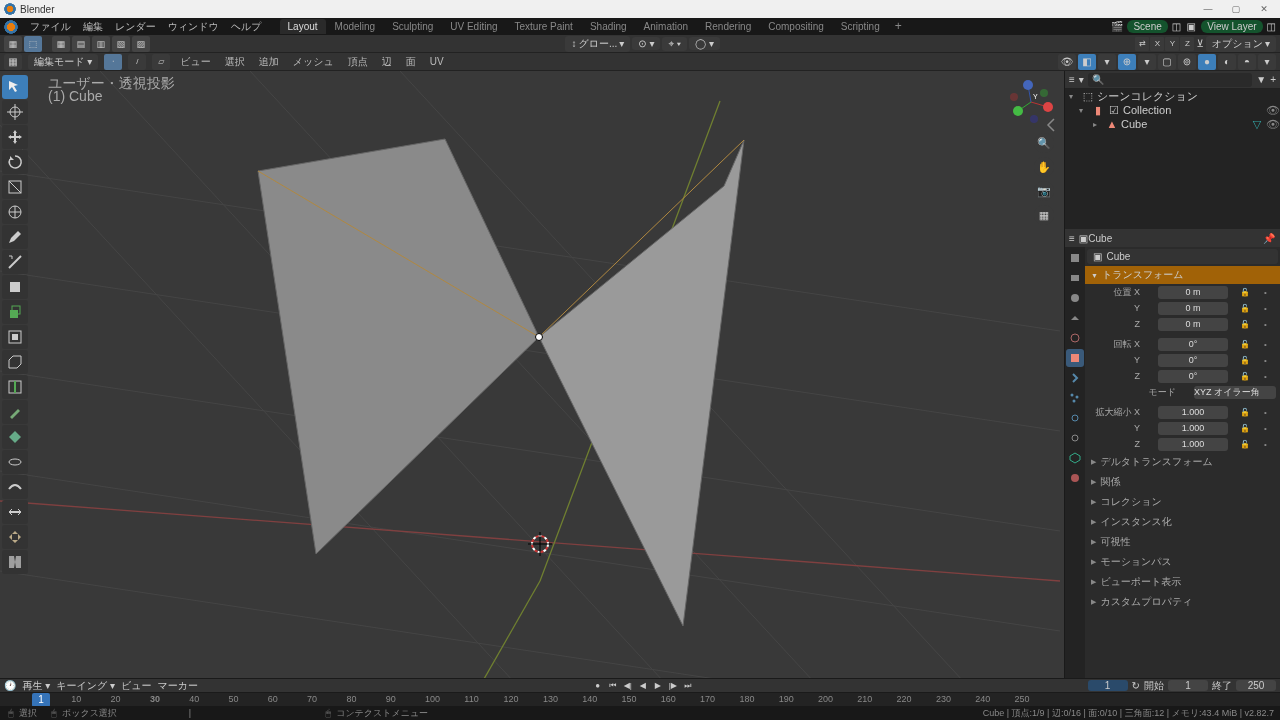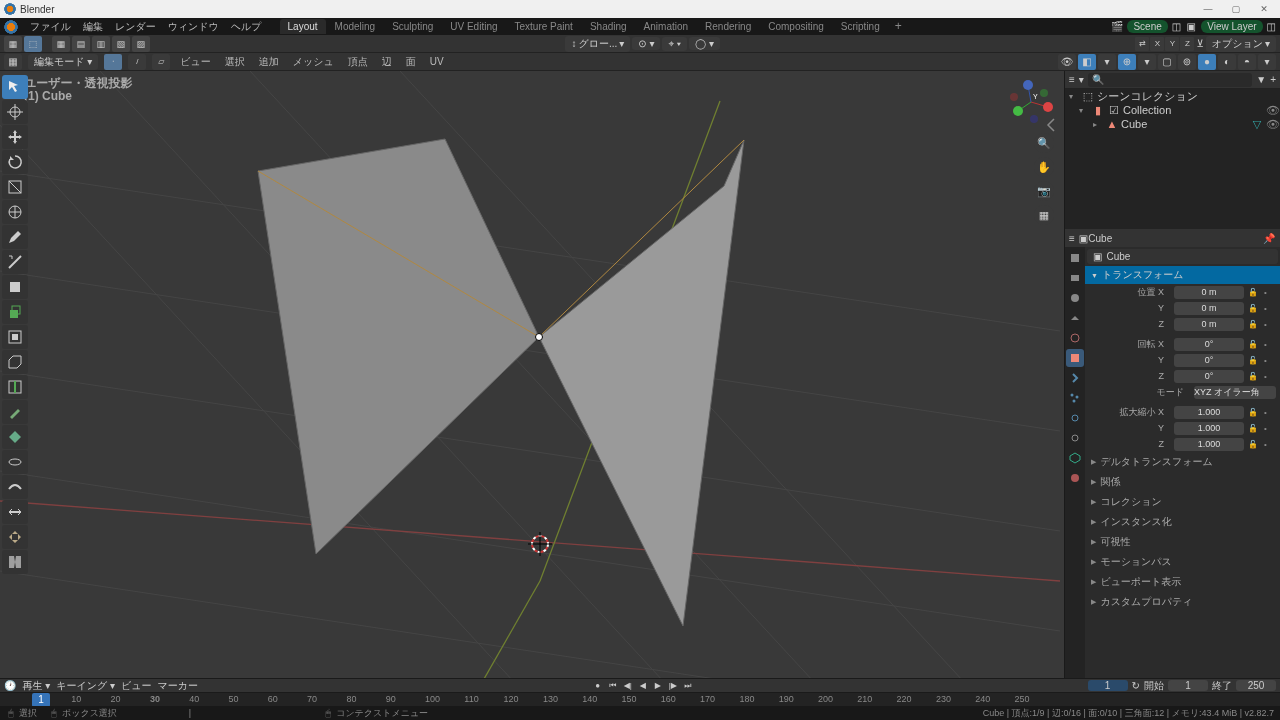--- a/index.html
+++ b/index.html
@@ -46,21 +46,21 @@
 .right-panel { width: 216px; background: #2b2b2b; display: flex; flex-direction: column; border-left: 1px solid #1a1a1a; }
 
 
 .toolbar { position: absolute; left: 2px; top: 4px; width: 26px; display: flex; flex-direction: column; gap: 1px; }
 .toolbar .tool { width: 26px; height: 24px; background: #333; border-radius: 3px; display: flex; align-items: center; justify-content: center; cursor: pointer; }
 .toolbar .tool.active { background: #3d7fba; }
 .toolbar .tool svg { width: 16px; height: 16px; }
 
 
 .viewport-svg { position: absolute; inset: 0; width: 100%; height: 100%; }
-.vp-overlay-tl { position: absolute; left: 24px; top: 6px; color: #aaa; font-size: 12px; line-height: 13px; font-weight: bold; }
+.vp-overlay-tl { position: absolute; left: 48px; top: 6px; color: #aaa; font-size: 14px; line-height: 13px; }
 
 
 .nav-gizmo { position: absolute; right: 6px; top: 4px; width: 54px; height: 54px; }
 .nav-buttons { position: absolute; right: 10px; top: 62px; display: flex; flex-direction: column; gap: 4px; }
 .nav-buttons .nb { width: 20px; height: 20px; background: #3a3a3a88; border-radius: 10px; display: flex; align-items: center; justify-content: center; font-size: 11px; }
 
 
 .outliner-header { height: 18px; background: #333; display: flex; align-items: center; padding: 0 4px; gap: 4px; border-bottom: 1px solid #222; }
 .outliner-search { flex: 1; background: #2a2a2a; border-radius: 3px; height: 14px; display: flex; align-items: center; padding: 0 4px; color: #888; }
 .outliner { height: 140px; background: #232323; overflow: hidden; font-size: 11px; }
@@ -74,23 +74,23 @@
 
 
 .props-header { height: 18px; background: #333; display: flex; align-items: center; padding: 0 4px; gap: 4px; }
 .props-body { flex: 1; display: flex; background: #2b2b2b; }
 .props-tabs { width: 20px; background: #232323; display: flex; flex-direction: column; gap: 2px; padding: 2px 1px; }
 .props-tabs .pt { width: 18px; height: 18px; border-radius: 3px; display: flex; align-items: center; justify-content: center; cursor: pointer; }
 .props-tabs .pt.active { background: #3a5a7a; }
 .props-tabs .pt svg { width: 12px; height: 12px; }
 .props-content { flex: 1; padding: 0; overflow-y: auto; font-size: 10px; }
 .props-content .obj-name { display: flex; align-items: center; gap: 4px; background: #333; padding: 2px 6px; margin: 2px; border-radius: 3px; }
-.props-content .panel-title { background: #0369a1; padding: 2px 6px; display: flex; align-items: center; gap: 4px; margin-top: 1px; }
+.props-content .panel-title { background: #a16207; padding: 2px 6px; display: flex; align-items: center; gap: 4px; margin-top: 1px; }
 .props-content .panel-title .tri { font-size: 7px; }
-.props-content .prop-row { display: flex; align-items: center; height: 16px; padding: 0 4px; gap: 4px; }
+.props-content .prop-row { display: flex; align-items: center; height: 16px; padding: 0 4px; gap: 12px; }
 .props-content .prop-label { flex: 1; text-align: right; padding-right: 6px; color: #aaa; font-size: 9px; }
 .props-content .prop-val { width: 70px; background: #444; border-radius: 3px; text-align: center; height: 13px; line-height: 13px; color: #ddd; font-size: 9px; }
 .props-content .prop-lock { width: 12px; font-size: 8px; color: #888; }
 .props-content .section-collapsed { padding: 3px 6px; display: flex; align-items: center; gap: 4px; color: #aaa; cursor: pointer; }
 .props-content .section-collapsed .tri { font-size: 7px; color: #888; }
 
 
 .timeline-header { height: 14px; background: #333; display: flex; align-items: center; padding: 0 4px; gap: 6px; border-top: 1px solid #1a1a1a; }
 .timeline-header .tl-menu { cursor: pointer; }
 .timeline-header .playback { margin: 0 auto; display: flex; gap: 1px; }

